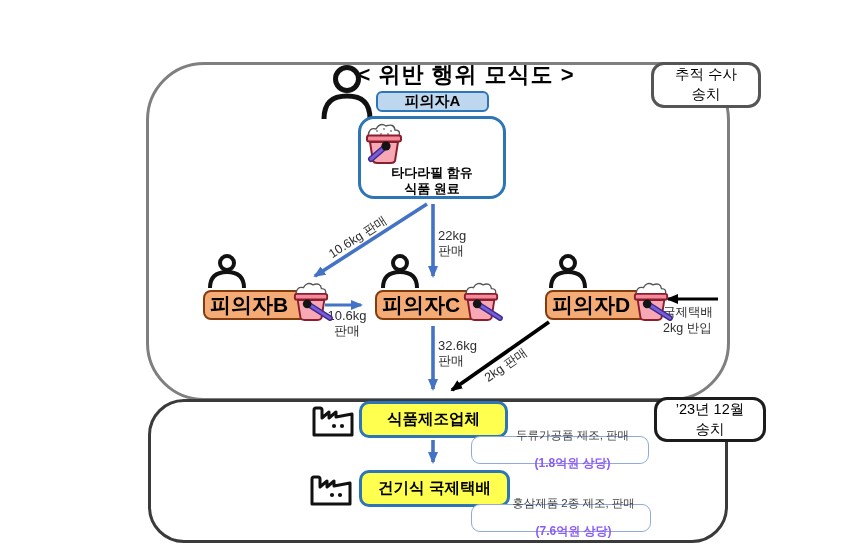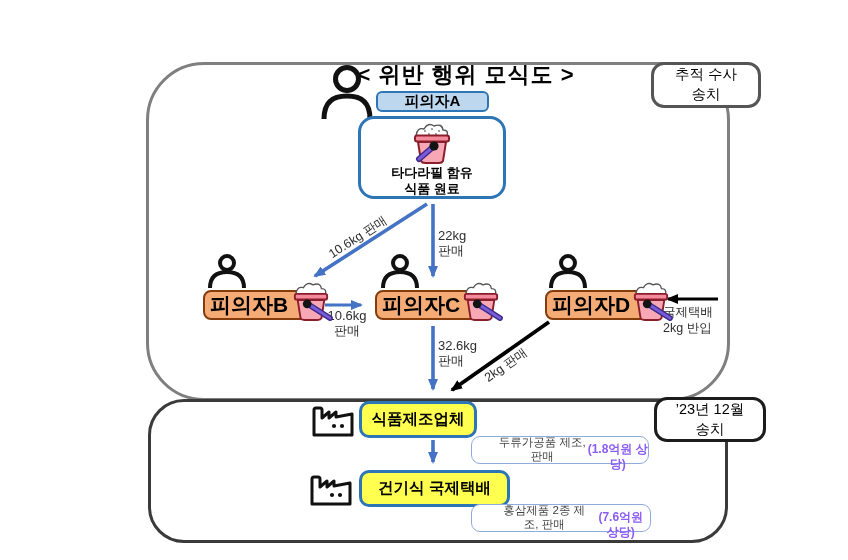--- a/index.html
+++ b/index.html
@@ -16,21 +16,21 @@
   .badge{background:#fff;border-radius:13px;display:flex;flex-direction:column;
          justify-content:center;align-items:center;font-weight:normal;font-size:14.5px;
          line-height:1.35;z-index:6;text-align:center;box-sizing:border-box;}
   .badge-track{left:651px;top:62px;width:110px;height:46px;border:3px solid #555;}
   .badge-dec{left:654px;top:397px;width:112px;height:45px;border:3.5px solid #1C1C1C;}
   .tag-a{left:376px;top:91px;width:113px;height:21px;background:#BDD7EE;
          border:2.5px solid #2E75B6;border-radius:6px;display:flex;align-items:center;
          justify-content:center;font-weight:bold;font-size:15px;z-index:5;box-sizing:border-box;}
   .material{left:358px;top:116px;width:148px;height:83px;background:#fff;
             border:3px solid #2E75B6;border-radius:16px;z-index:4;display:flex;
-            flex-direction:column;align-items:center;padding-top:3px;box-sizing:border-box;}
+            flex-direction:column;padding-top:3px;box-sizing:border-box;}
   .material-txt{font-size:13px;font-weight:bold;text-align:center;line-height:1.25;margin-top:1px;color:#000;}
   .suspect{top:290px;height:30px;width:112px;background:#F5AB76;border:2.5px solid #843C0C;
            border-radius:8px;display:flex;align-items:center;justify-content:center;
            font-weight:bold;font-size:21px;z-index:3;box-sizing:border-box;padding-right:20px;color:#000;}
   .s-b{left:203px}.s-c{left:375px}.s-d{left:545px}
   .person{z-index:3;}
   .p-a{left:318px;top:65px;}
   .p-b{left:205px;top:254px;}.p-c{left:378px;top:254px;}.p-d{left:546px;top:254px;}
   .bucket{z-index:4;top:281px;}
   .bk-b{left:292px}.bk-c{left:462px}.bk-d{left:632px}
@@ -41,24 +41,24 @@
   .lbl-b2c{left:321px;top:308px;width:52px;text-align:center;}
   .lbl-c2f{left:438px;top:338px;}
   .lbl-d2f{left:446px;top:358px;transform:rotate(-35deg);}
   .lbl-imp{left:663px;top:305px;font-size:12.5px;line-height:1.25;}
   .factory-icon{z-index:4;}
   .f1-icon{left:309px;top:402px;}
   .f2-icon{left:307px;top:471px;}
   .factory-box{background:#FFFF4F;border:3px solid #2E75B6;border-radius:10px;display:flex;
                align-items:center;justify-content:center;font-weight:bold;font-size:15.5px;
                z-index:4;box-sizing:border-box;color:#000;}
-  .f1-box{left:359px;top:401px;width:118px;height:37px;}
+  .f1-box{left:359px;top:401px;width:149px;height:37px;}
   .f2-box{left:359px;top:470px;width:151px;height:37px;}
   .note{background:#fff;border:1.5px solid #8FAADC;border-radius:9px;display:flex;
-        flex-direction:row;align-items:center;justify-content:center;z-index:4;
+        flex-direction:column;align-items:center;justify-content:center;z-index:4;
         text-align:center;box-sizing:border-box;padding-left:25px;}
   .n1{left:471px;top:436px;width:178px;height:28px;}
   .n2{left:471px;top:504px;width:180px;height:28px;}
   .note-l1{font-size:11.5px;color:#3F3F3F;line-height:1.2;}
   .note-l2{font-size:12px;font-weight:bold;color:#8b5cf6;line-height:1.2;margin-top:13px;}
 </style>
 </head>
 <body>
 
 <div class="canvas">

